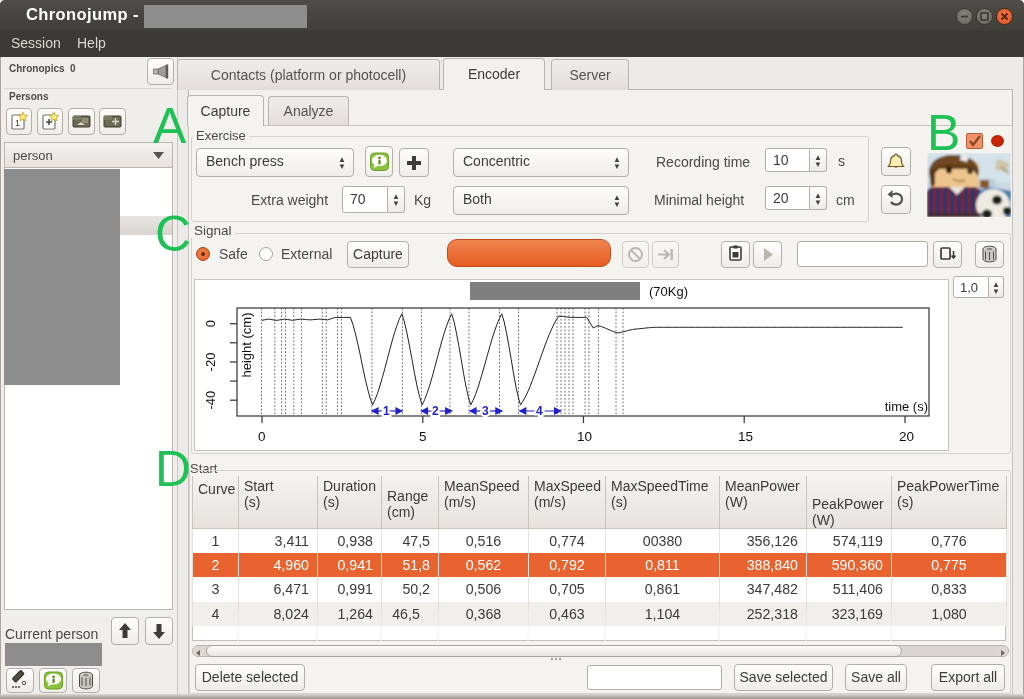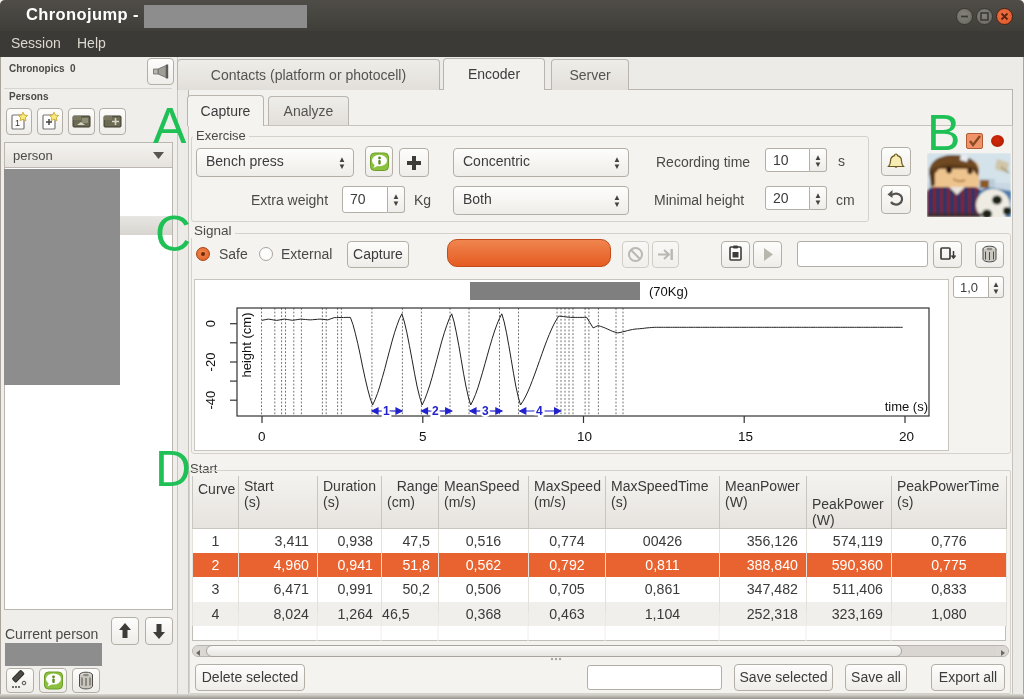--- a/index.html
+++ b/index.html
@@ -371,21 +371,21 @@
         </th>
         <th style="width:79px; font-weight:normal; font-size:14px; background:linear-gradient(#f4f2ef,#e6e3de); border:1px solid #c9c5bf; border-top:none; height:40px; vertical-align:top; text-align:left; padding-left:5px;">
           <div style="margin-top:2px;">Start</div>
           <div>(s)</div>
         </th>
         <th style="width:64px; font-weight:normal; font-size:14px; background:linear-gradient(#f4f2ef,#e6e3de); border:1px solid #c9c5bf; border-top:none; height:40px; vertical-align:top; text-align:left; padding-left:5px;">
           <div style="margin-top:2px;">Duration</div>
           <div>(s)</div>
         </th>
         <th style="width:57px; font-weight:normal; font-size:14px; background:linear-gradient(#f4f2ef,#e6e3de); border:1px solid #c9c5bf; border-top:none; height:40px; vertical-align:top; text-align:left; padding-left:5px;">
-          <div style="margin-top:2px;text-align:right;">Range</div>
+          <div style="margin-top:12px;">Range</div>
           <div>(cm)</div>
         </th>
         <th style="width:90px; font-weight:normal; font-size:14px; background:linear-gradient(#f4f2ef,#e6e3de); border:1px solid #c9c5bf; border-top:none; height:40px; vertical-align:top; text-align:left; padding-left:5px;">
           <div style="margin-top:2px;">MeanSpeed</div>
           <div>(m/s)</div>
         </th>
         <th style="width:77px; font-weight:normal; font-size:14px; background:linear-gradient(#f4f2ef,#e6e3de); border:1px solid #c9c5bf; border-top:none; height:40px; vertical-align:top; text-align:left; padding-left:5px;">
           <div style="margin-top:2px;">MaxSpeed</div>
           <div>(m/s)</div>
         </th>
@@ -406,21 +406,21 @@
           <div>(s)</div>
         </th>
       </tr>
 <tr>
         <td style="height:24.4px; border-left:1px solid #e4e1dc; border-right:1px solid #e4e1dc; text-align:center; background:#fff;">1</td>
         <td style="height:24.4px; border-left:1px solid #e4e1dc; border-right:1px solid #e4e1dc; text-align:right; padding-right:8px;background:#fff;">3,411</td>
         <td style="height:24.4px; border-left:1px solid #e4e1dc; border-right:1px solid #e4e1dc; text-align:right; padding-right:8px;background:#fff;">0,938</td>
         <td style="height:24.4px; border-left:1px solid #e4e1dc; border-right:1px solid #e4e1dc; text-align:right; padding-right:8px;background:#fff;">47,5</td>
         <td style="height:24.4px; border-left:1px solid #e4e1dc; border-right:1px solid #e4e1dc; text-align:center; background:#fff;">0,516</td>
         <td style="height:24.4px; border-left:1px solid #e4e1dc; border-right:1px solid #e4e1dc; text-align:center; background:#fff;">0,774</td>
-        <td style="height:24.4px; border-left:1px solid #e4e1dc; border-right:1px solid #e4e1dc; text-align:center; background:#fff;">00426</td>
+        <td style="height:24.4px; border-left:1px solid #e4e1dc; border-right:1px solid #e4e1dc; text-align:center; background:#fff;">00380</td>
         <td style="height:24.4px; border-left:1px solid #e4e1dc; border-right:1px solid #e4e1dc; text-align:right; padding-right:8px;background:#fff;">356,126</td>
         <td style="height:24.4px; border-left:1px solid #e4e1dc; border-right:1px solid #e4e1dc; text-align:right; padding-right:8px;background:#fff;">574,119</td>
         <td style="height:24.4px; border-left:1px solid #e4e1dc; border-right:1px solid #e4e1dc; text-align:center; background:#fff;">0,776</td>
       </tr>
 <tr>
         <td style="height:24.4px; border-left:1px solid #e4e1dc; border-right:1px solid #e4e1dc; text-align:center; background:#e8632f; color:#fff;">2</td>
         <td style="height:24.4px; border-left:1px solid #e4e1dc; border-right:1px solid #e4e1dc; text-align:right; padding-right:8px;background:#e8632f; color:#fff;">4,960</td>
         <td style="height:24.4px; border-left:1px solid #e4e1dc; border-right:1px solid #e4e1dc; text-align:right; padding-right:8px;background:#e8632f; color:#fff;">0,941</td>
         <td style="height:24.4px; border-left:1px solid #e4e1dc; border-right:1px solid #e4e1dc; text-align:right; padding-right:8px;background:#e8632f; color:#fff;">51,8</td>
         <td style="height:24.4px; border-left:1px solid #e4e1dc; border-right:1px solid #e4e1dc; text-align:center; background:#e8632f; color:#fff;">0,562</td>
@@ -439,21 +439,21 @@
         <td style="height:24.4px; border-left:1px solid #e4e1dc; border-right:1px solid #e4e1dc; text-align:center; background:#fff;">0,705</td>
         <td style="height:24.4px; border-left:1px solid #e4e1dc; border-right:1px solid #e4e1dc; text-align:center; background:#fff;">0,861</td>
         <td style="height:24.4px; border-left:1px solid #e4e1dc; border-right:1px solid #e4e1dc; text-align:right; padding-right:8px;background:#fff;">347,482</td>
         <td style="height:24.4px; border-left:1px solid #e4e1dc; border-right:1px solid #e4e1dc; text-align:right; padding-right:8px;background:#fff;">511,406</td>
         <td style="height:24.4px; border-left:1px solid #e4e1dc; border-right:1px solid #e4e1dc; text-align:center; background:#fff;">0,833</td>
       </tr>
 <tr>
         <td style="height:24.4px; border-left:1px solid #e4e1dc; border-right:1px solid #e4e1dc; text-align:center; background:#f1efec;">4</td>
         <td style="height:24.4px; border-left:1px solid #e4e1dc; border-right:1px solid #e4e1dc; text-align:right; padding-right:8px;background:#f1efec;">8,024</td>
         <td style="height:24.4px; border-left:1px solid #e4e1dc; border-right:1px solid #e4e1dc; text-align:right; padding-right:8px;background:#f1efec;">1,264</td>
-        <td style="height:24.4px; border-left:1px solid #e4e1dc; border-right:1px solid #e4e1dc; text-align:left; padding-right:8px;background:#f1efec;">46,5</td>
+        <td style="height:24.4px; border-left:1px solid #e4e1dc; border-right:1px solid #e4e1dc; text-align:center; padding-right:8px;background:#f1efec;">46,5</td>
         <td style="height:24.4px; border-left:1px solid #e4e1dc; border-right:1px solid #e4e1dc; text-align:center; background:#f1efec;">0,368</td>
         <td style="height:24.4px; border-left:1px solid #e4e1dc; border-right:1px solid #e4e1dc; text-align:center; background:#f1efec;">0,463</td>
         <td style="height:24.4px; border-left:1px solid #e4e1dc; border-right:1px solid #e4e1dc; text-align:center; background:#f1efec;">1,104</td>
         <td style="height:24.4px; border-left:1px solid #e4e1dc; border-right:1px solid #e4e1dc; text-align:right; padding-right:8px;background:#f1efec;">252,318</td>
         <td style="height:24.4px; border-left:1px solid #e4e1dc; border-right:1px solid #e4e1dc; text-align:right; padding-right:8px;background:#f1efec;">323,169</td>
         <td style="height:24.4px; border-left:1px solid #e4e1dc; border-right:1px solid #e4e1dc; text-align:center; background:#f1efec;">1,080</td>
       </tr>
 </tbody>
   </table>
 <div class="abs" style="left:192px; top:612px; width:814px; height:29px;"><svg width="814" height="29">

